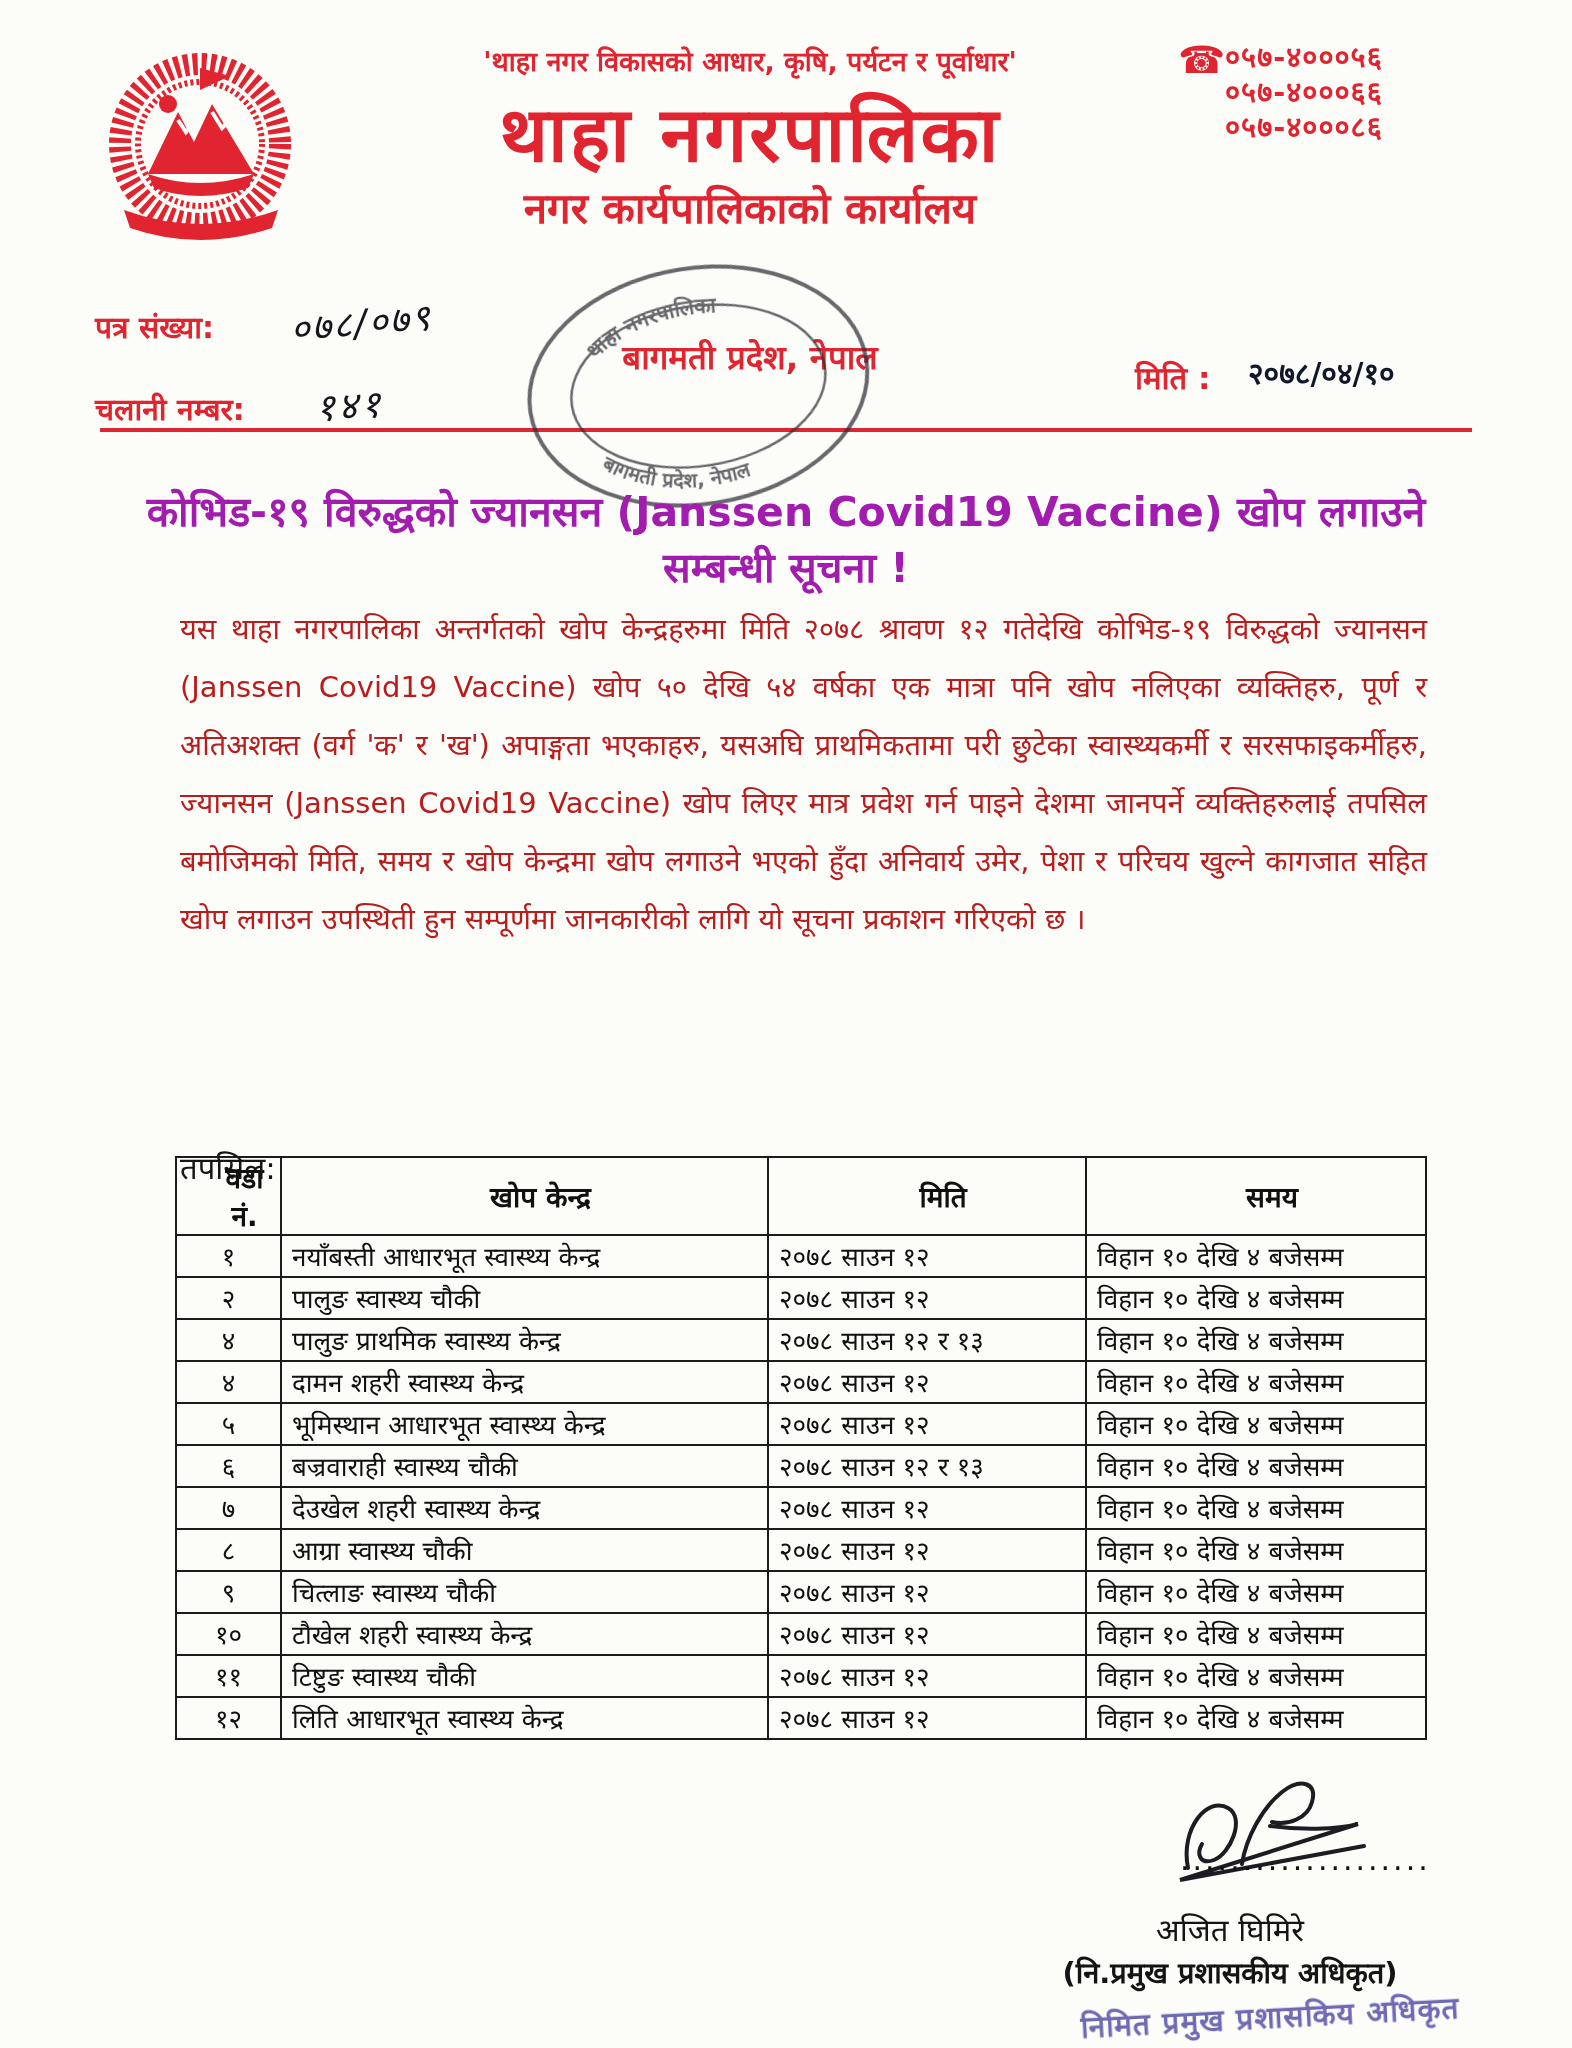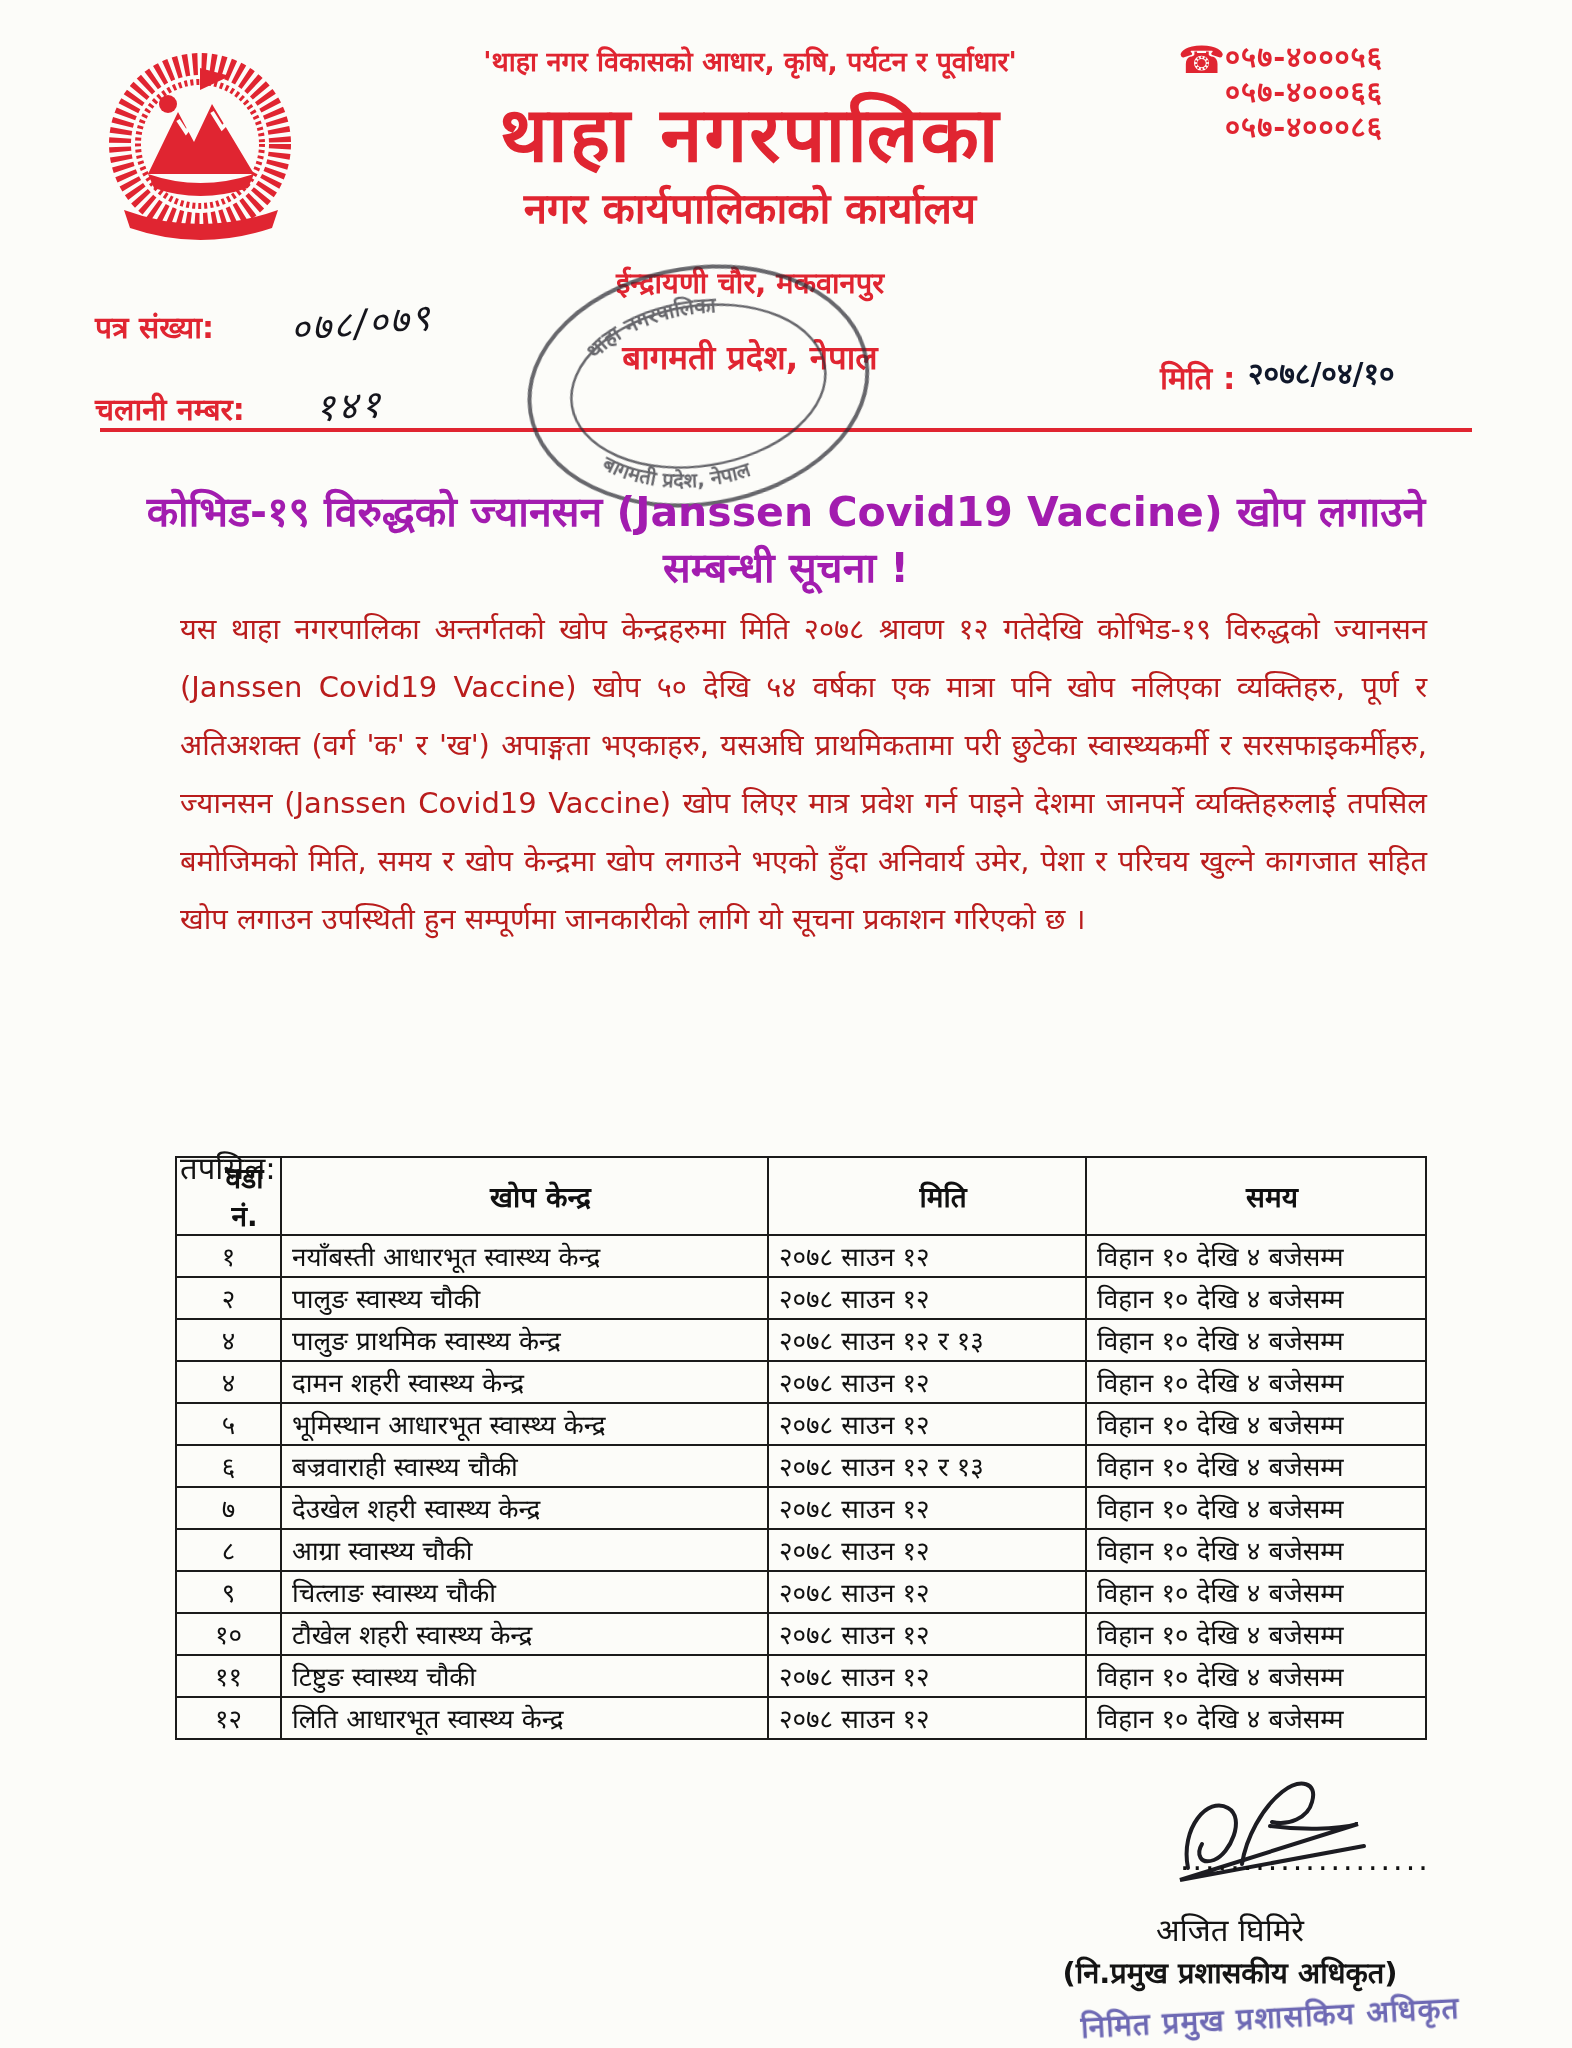--- a/index.html
+++ b/index.html
@@ -26,21 +26,21 @@
   .phones { left:1225px; top:40px; width:260px; font-size:29px;
     font-weight:bold; line-height:1.2; letter-spacing:1px; }
   .phone-icon { left:1178px; top:38px; font-size:38px; }
 
   .letter-no-label { left:95px; top:306px; font-size:30px; font-weight:bold; }
   .letter-no-value { left:290px; top:296px; font-size:37px; font-style:italic;
     transform:rotate(-5deg); letter-spacing:2px; color:#15151c; }
   .chalani-label { left:95px; top:388px; font-size:30px; font-weight:bold; }
   .chalani-value { left:315px; top:378px; font-size:38px; font-style:italic;
     transform:rotate(-4deg); letter-spacing:3px; color:#15151c; }
-  .miti-label { left:1135px; top:356px; font-size:31px; font-weight:bold;margin-left:25px; }
+  .miti-label { left:1135px; top:356px; font-size:31px; font-weight:bold; }
   .miti-value { left:1248px; top:352px; font-size:30px; font-weight:bold; color:#0f172a; }
   .red-line { left:100px; top:428px; width:1372px; height:4px;
     background:var(--brand-red); }
 
   
   .header-stamp { left:515px; top:262px; transform:rotate(-9deg);
     filter:blur(0.6px); opacity:.72; pointer-events:none; }
 
   .notice-title { left:140px; top:482px; width:1292px; text-align:center;
     font-size:41px; font-weight:bold; color:#a21caf; }
@@ -91,21 +91,20 @@
       <g stroke="#fcfcf9" stroke-width="4" fill="none">
         <path d="M106,78 L114,90 L122,80"></path>
         <path d="M140,70 L150,86 L158,78"></path>
       </g>
     </svg>
   </div>
 
   <div class="abs tagline red">'थाहा नगर विकासको आधार, कृषि, पर्यटन र पूर्वाधार'</div>
   <div class="abs muni-title red">थाहा नगरपालिका</div>
   <div class="abs office red">नगर कार्यपालिकाको कार्यालय</div>
-  <div class="abs addr1 red">ईन्द्रायणी चौर, मकवानपुर</div>
   <div class="abs addr2 red">बागमती प्रदेश, नेपाल</div>
 
   <span class="abs phone-icon red">☎</span>
   <div class="abs phones red">
 
   <div class="phone-line">०५७-४०००५६</div>
       <div class="phone-line">०५७-४०००६६</div>
       <div class="phone-line">०५७-४०००८६</div>
     </div>
 

